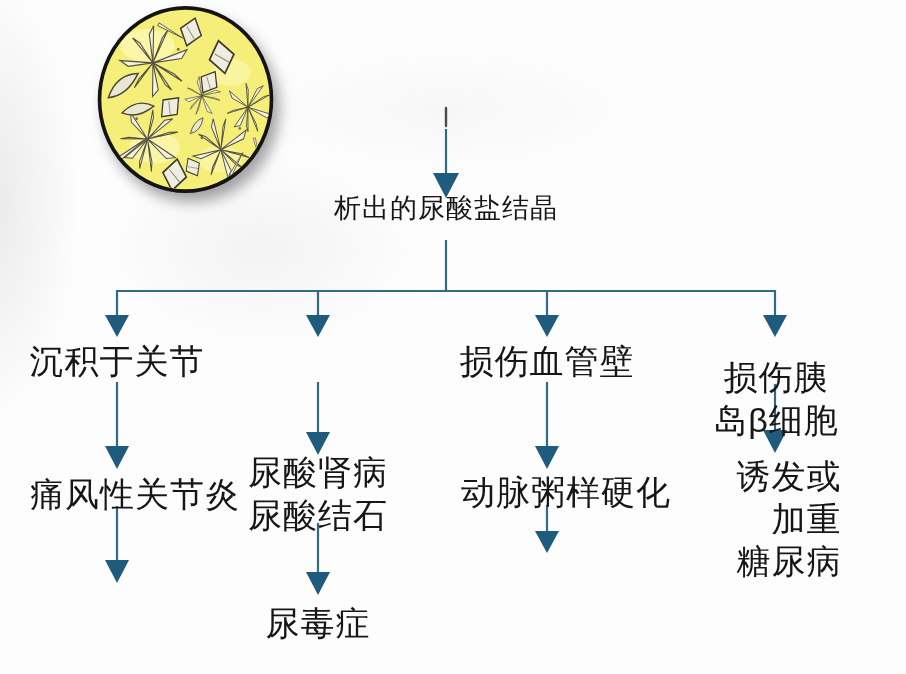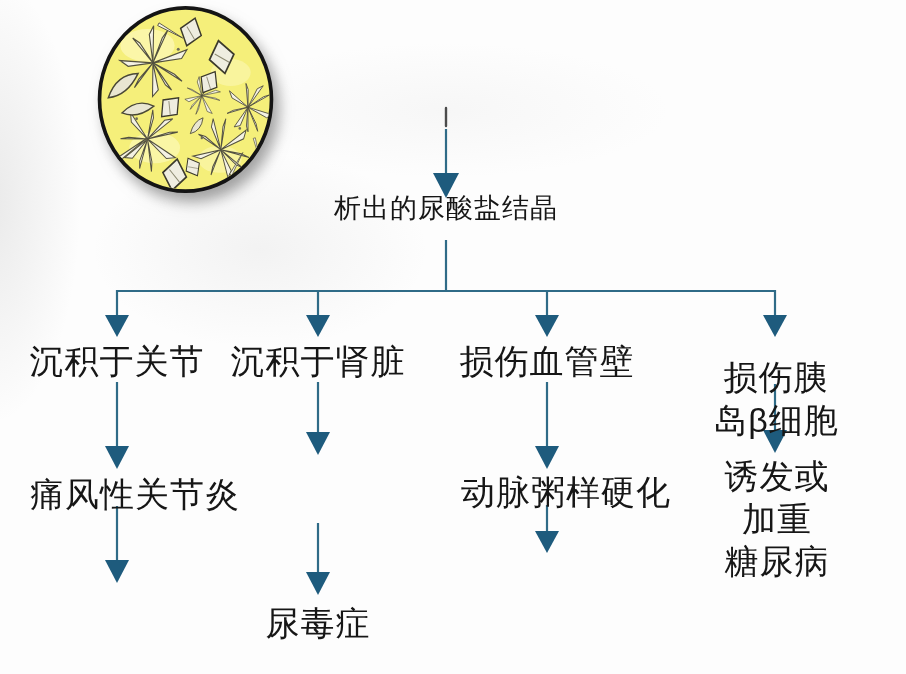--- a/index.html
+++ b/index.html
@@ -171,24 +171,25 @@
         <circle class="spark" cx="160" cy="130" r="1.4"></circle>
         <circle class="spark" cx="46" cy="120" r="1.5"></circle>
         <circle class="spark" cx="118" cy="140" r="1.3"></circle>
       </g>
     </svg>
   </div>
 
   <div class="node root" style="left:446px; top:192px;">析出的尿酸盐结晶</div>
 
   <div class="node" style="left:117px; top:340px;">沉积于关节</div>
-  <div class="node" style="left:318px; top:340px;">沉积于肾脏</div>
   <div class="node" style="left:547px; top:340px;">损伤血管壁</div>
   <div class="node" style="left:776px; top:356px;">损伤胰岛β细胞</div>
 
   <div class="node" style="left:135px; top:474px;font-family:Liberation Serif, serif;">痛风性关节炎</div>
+  <div class="node" style="left:318px; top:451px;">尿酸肾病
+尿酸结石</div>
   <div class="node" style="left:566px; top:471px;">动脉粥样硬化</div>
-  <div class="node" style="left:777px; top:455px;">诱发或加重
+  <div class="node" style="left:777px; top:455px;text-align:right;">诱发或加重
 糖尿病</div>
 
   <div class="node" style="left:318px; top:602px;">尿毒症</div>
 
 </div>
 
 </body></html>

